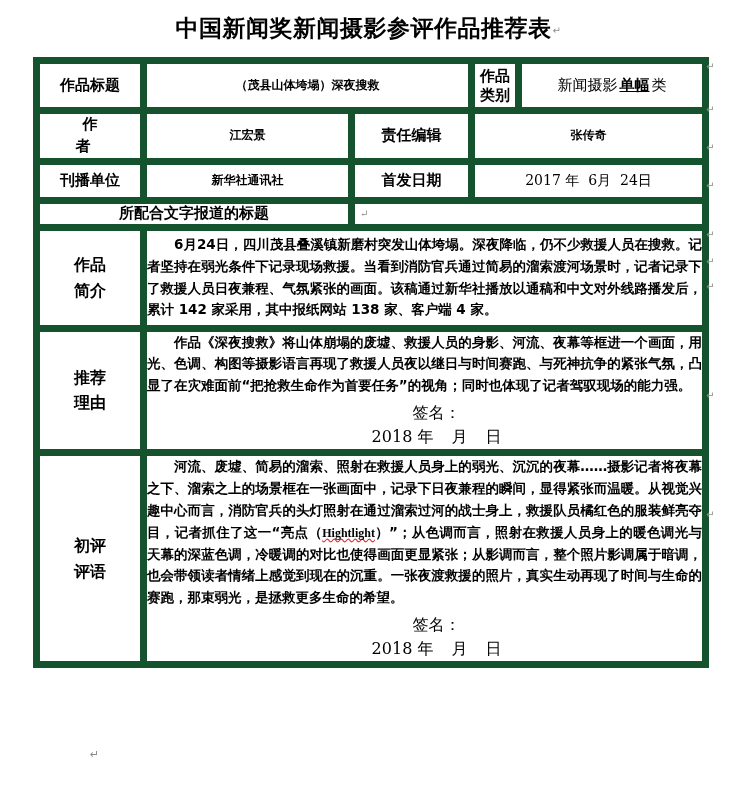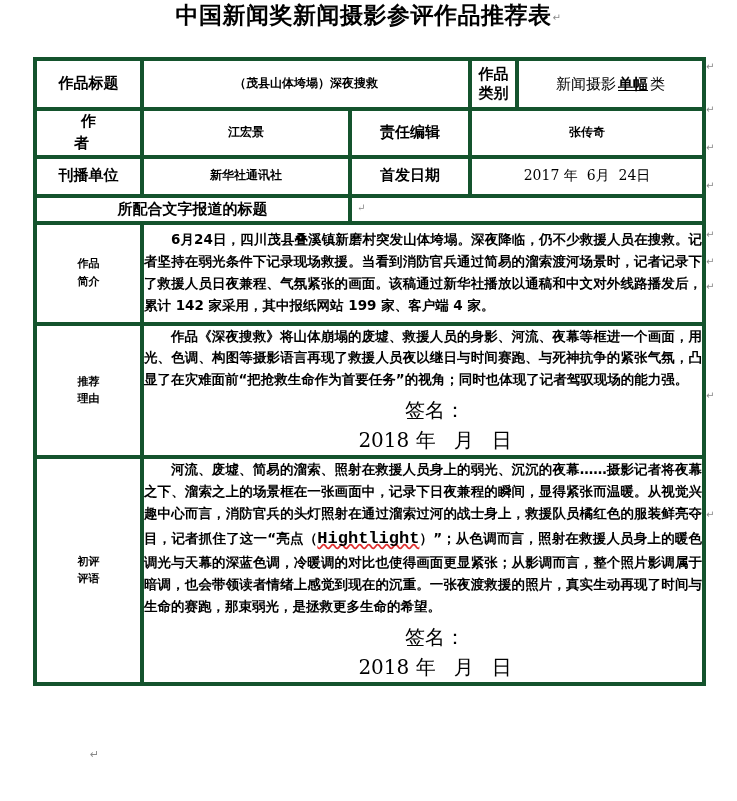--- a/index.html
+++ b/index.html
@@ -24,20 +24,21 @@
     height: 801px;
     background: #fff;
   }
 
   
   .doc-title {
     text-align: center;
     font-size: 23px;
     font-weight: bold;
     letter-spacing: 0.5px;
+    padding-top: 13px;
     padding-bottom: 0;
     font-family: "DejaVu Serif", "Liberation Serif", serif;
     white-space: nowrap;
   }
   .pilcrow {
     color: #8a8a8a;
     font-size: 10px;
     font-weight: normal;
     vertical-align: 2px;
     padding-left: 1px;
@@ -51,21 +52,21 @@
     top: 57px;
     width: 669px;
   }
   table.form {
     border-collapse: collapse;
     width: 669px;
     table-layout: fixed;
     font-size: 14px;
   }
   table.form td {
-    border: 4px solid #14532d;
+    border: 7px solid #14532d;
     padding: 0;
     vertical-align: middle;
     font-family: "DejaVu Serif", "Liberation Serif", serif;
   }
 
   .lbl {
     text-align: center;
     font-weight: bold;
     font-size: 15px;
     line-height: 1.45;
@@ -112,21 +113,21 @@
     left: 5px;
     top: 4px;
     color: #8a8a8a;
     font-size: 10px;
   }
 
   
   .side-label {
     text-align: center;
     font-weight: bold;
-    font-size: 11px;
+    font-size: 16px;
     line-height: 1.6;
     width: 54px;
     font-family: "DejaVu Serif", "Liberation Serif", serif;
   }
   .side-label div { white-space: nowrap; }
 
   .body-cell {
     padding: 4px 8px 6px 8px;
     vertical-align: top;
   }
@@ -135,35 +136,35 @@
     line-height: 1.62;
     text-align: justify;
     text-justify: inter-ideograph;
     text-indent: 27px;
     font-weight: bold;
     font-family: "DejaVu Sans", "Liberation Sans", sans-serif;
     margin: 0;
   }
   .sig-block {
     margin-top: 4px;
-    font-size: 20px;
+    font-size: 16px;
     font-family: "DejaVu Serif", "Liberation Serif", serif;
     font-weight: normal;
   }
   .sig-line {
     text-align: center;
     padding-left: 24px;
     line-height: 1.5;
     white-space: nowrap;
   }
   .sig-line .sp { display: inline-block; width: 18px; }
 
   .misspell {
-    font-family: Liberation Mono, monospace;
-    font-size: 17px;
+    font-family: Liberation Serif, serif;
+    font-size: 12px;
     text-decoration: underline wavy #e03131;
     text-decoration-skip-ink: none;
   }
 
   
   .outside-marks {
     position: absolute;
     left: 706px;
     top: 57px;
     width: 26px;
@@ -233,21 +234,21 @@
           </td>
         </tr>
 
 
         <tr>
           <td class="side-label" style="height:101px">
             <div>作品</div>
             <div>简介</div>
           </td>
           <td class="body-cell" colspan="5">
-            <p class="para">6月24日，四川茂县叠溪镇新磨村突发山体垮塌。深夜降临，仍不少救援人员在搜救。记者坚持在弱光条件下记录现场救援。当看到消防官兵通过简易的溜索渡河场景时，记者记录下了救援人员日夜兼程、气氛紧张的画面。该稿通过新华社播放以通稿和中文对外线路播发后，累计 142 家采用，其中报纸网站 199 家、客户端 4 家。</p>
+            <p class="para">6月24日，四川茂县叠溪镇新磨村突发山体垮塌。深夜降临，仍不少救援人员在搜救。记者坚持在弱光条件下记录现场救援。当看到消防官兵通过简易的溜索渡河场景时，记者记录下了救援人员日夜兼程、气氛紧张的画面。该稿通过新华社播放以通稿和中文对外线路播发后，累计 142 家采用，其中报纸网站 138 家、客户端 4 家。</p>
           </td>
         </tr>
 
         <tr>
           <td class="side-label" style="height:118px">
             <div>推荐</div>
             <div>理由</div>
           </td>
           <td class="body-cell" colspan="5">
             <p class="para">作品《深夜搜救》将山体崩塌的废墟、救援人员的身影、河流、夜幕等框进一个画面，用光、色调、构图等摄影语言再现了救援人员夜以继日与时间赛跑、与死神抗争的紧张气氛，凸显了在灾难面前“把抢救生命作为首要任务”的视角；同时也体现了记者驾驭现场的能力强。</p>

